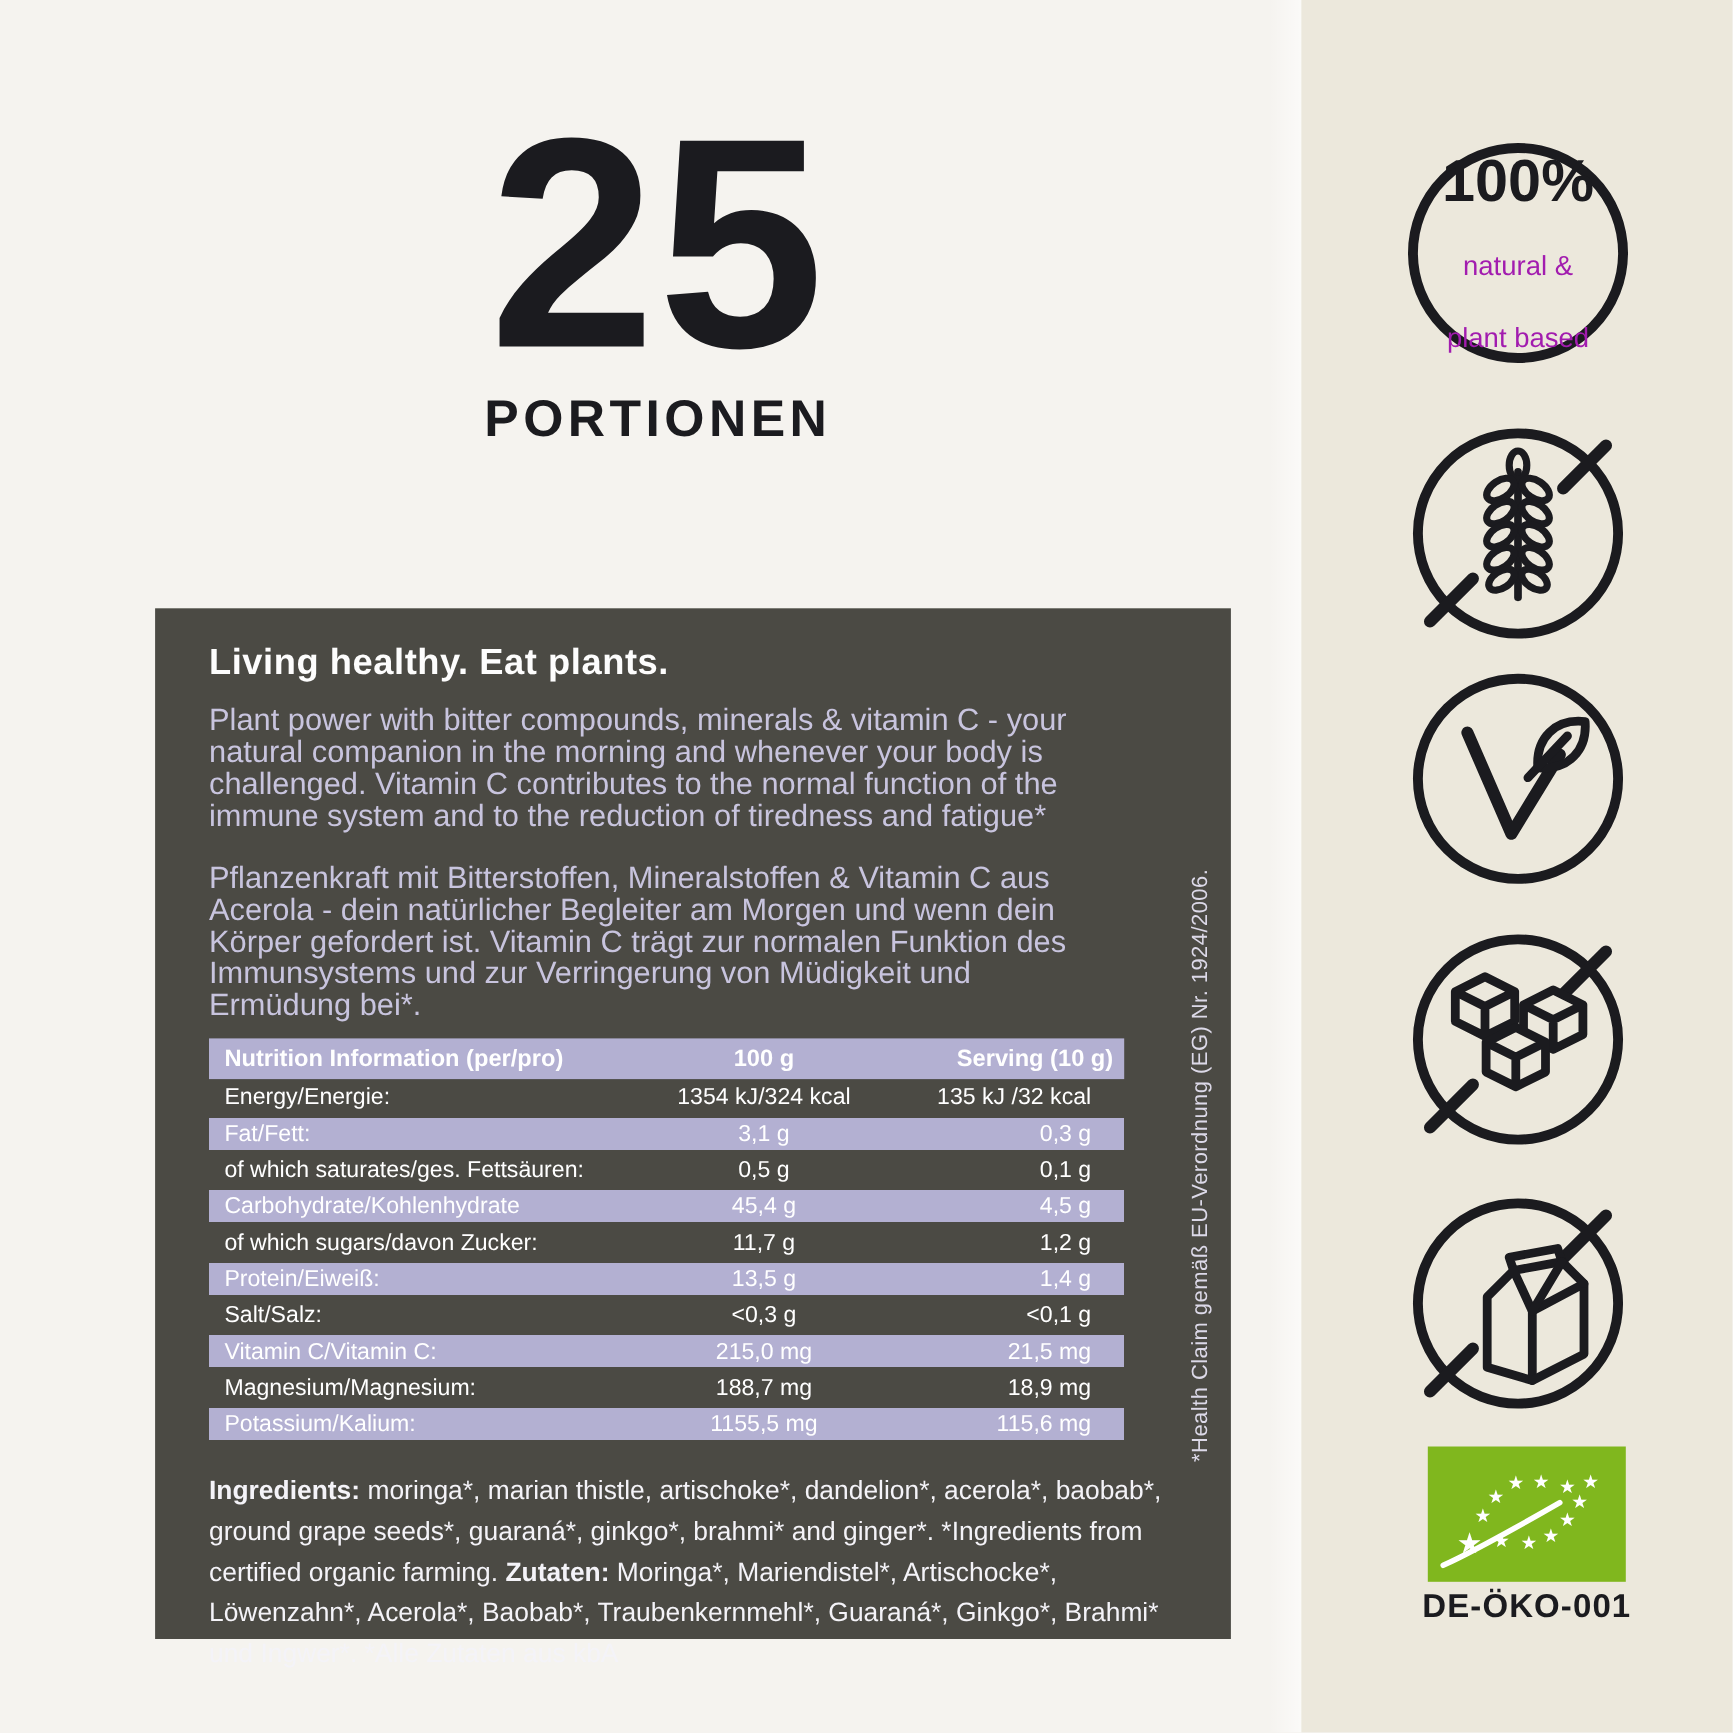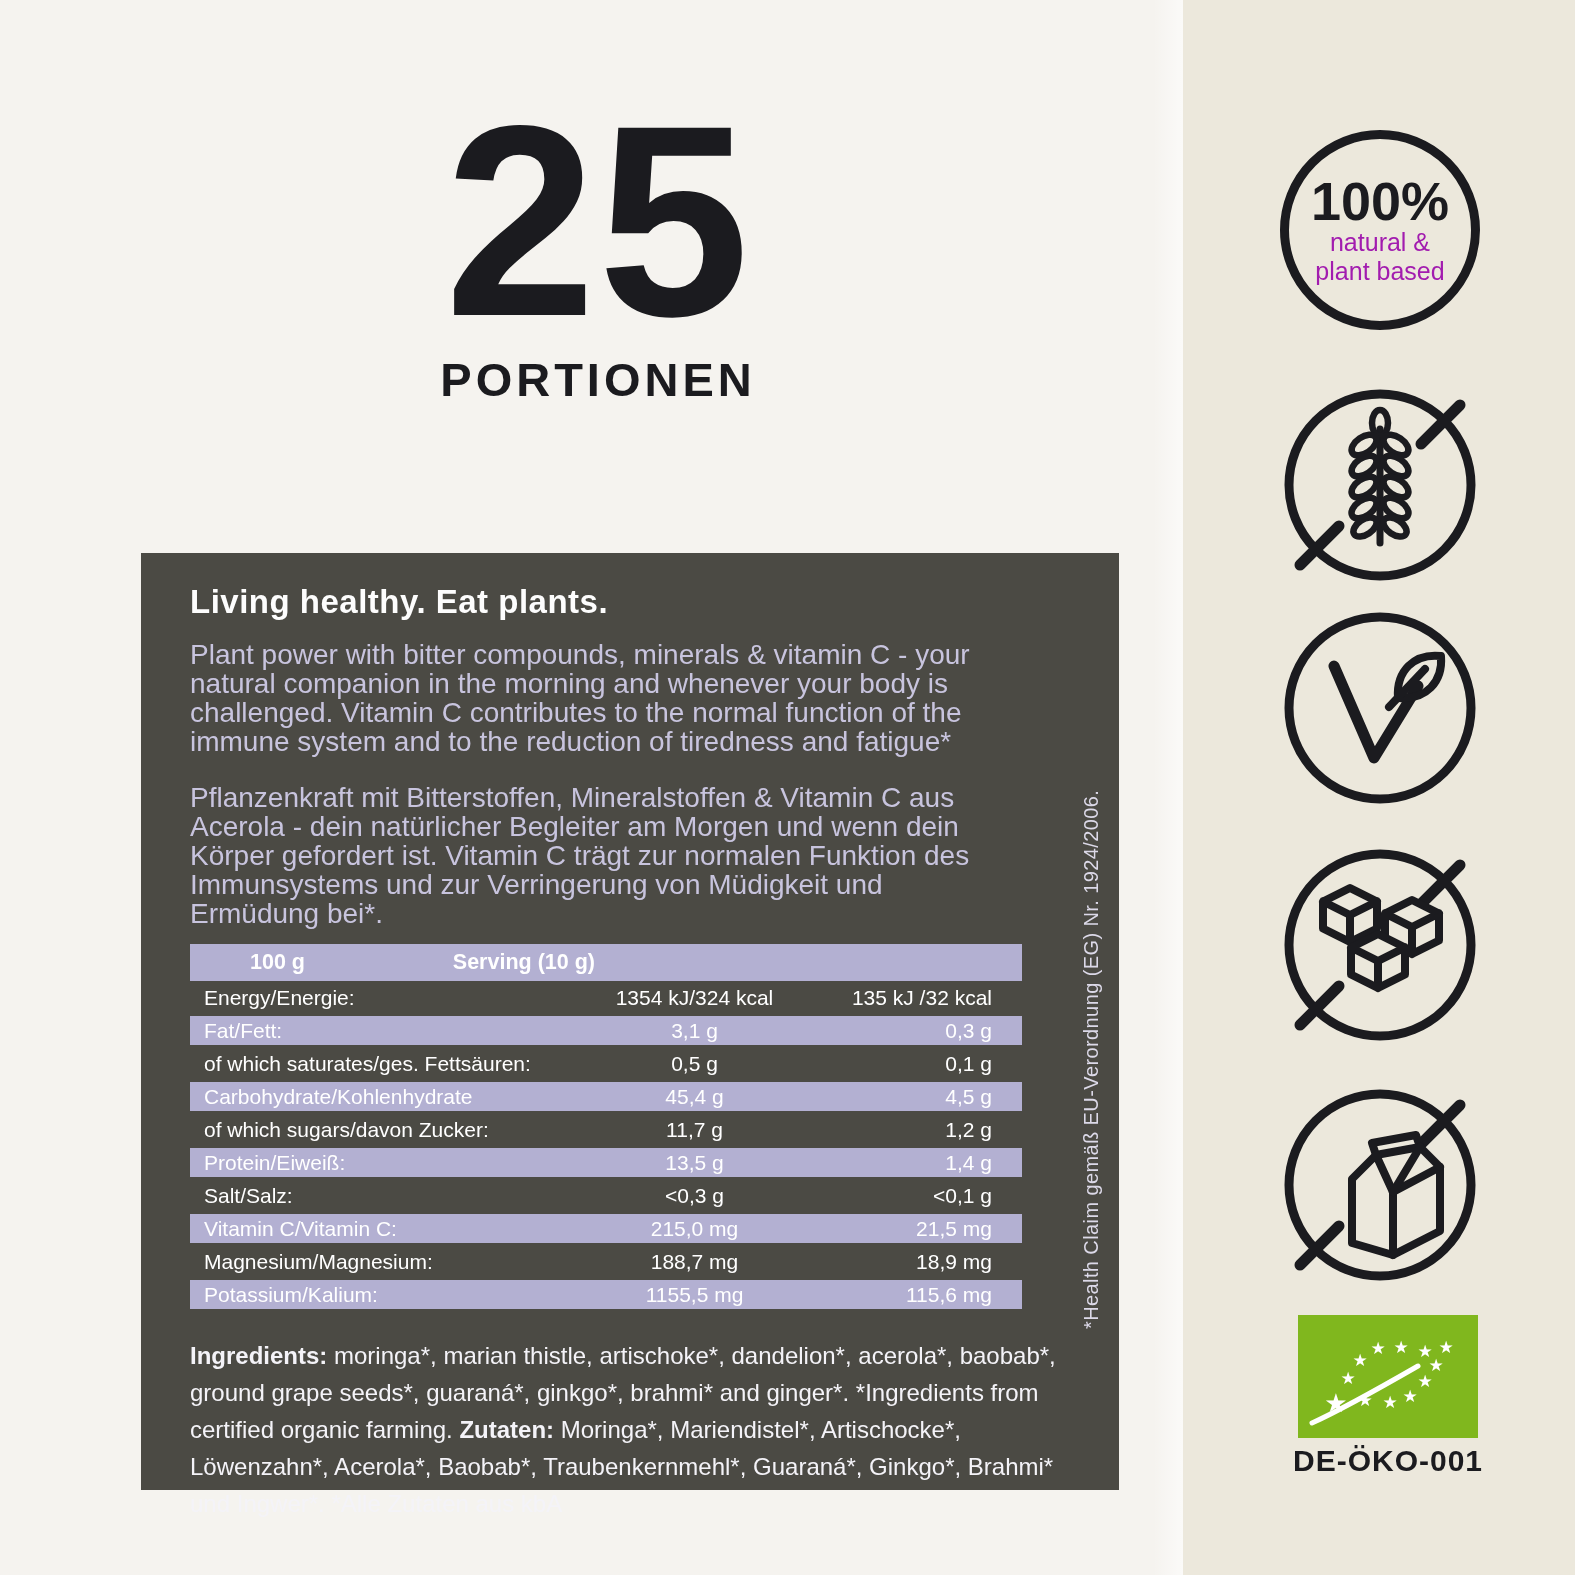--- a/index.html
+++ b/index.html
@@ -63,20 +63,21 @@
   <div class="servings-label">PORTIONEN</div>
 </div>
 
 <section class="panel">
   <h1>Living healthy. Eat plants.</h1>
   <p class="para">Plant power with bitter compounds, minerals &amp; vitamin C - your natural companion in the morning and whenever your body is challenged. Vitamin C contributes to the normal function of the immune system and to the reduction of tiredness and fatigue*</p>
   <p class="para de">Pflanzenkraft mit Bitterstoffen, Mineralstoffen &amp; Vitamin C aus Acerola - dein natürlicher Begleiter am Morgen und wenn dein Körper gefordert ist. Vitamin C trägt zur normalen Funktion des Immunsystems und zur Verringerung von Müdigkeit und Ermüdung bei*.</p>
 
   <div class="ntable">
     <div class="nrow nhead">
+      <div class="c1">Nutrition Information  (per/pro)</div>
       <div class="c2">100 g</div>
       <div class="c3">Serving (10 g)</div>
     </div>
     <div class="nrow">
       <div class="c1">Energy/Energie:</div>
       <div class="c2">1354 kJ/324 kcal</div>
       <div class="c3">135 kJ /32 kcal</div>
     </div>
     <div class="nrow hl">
       <div class="c1">Fat/Fett:</div>
@@ -123,21 +124,21 @@
       <div class="c2">1155,5 mg</div>
       <div class="c3">115,6 mg</div>
     </div>
   </div>
 
   <p class="ingredients"><b>Ingredients:</b><span> moringa*, marian thistle, artischoke*, dandelion*, acerola*, baobab*, ground grape seeds*, guaraná*, ginkgo*, brahmi* and ginger*. *Ingredients from certified organic farming. </span><b>Zutaten:</b><span> Moringa*, Mariendistel*, Artischocke*, Löwenzahn*, Acerola*, Baobab*, Traubenkernmehl*, Guaraná*, Ginkgo*, Brahmi* und Ingwer*.  *Alle Zutaten aus kbA</span></p>
 
   <div class="vnote">*Health Claim gemäß EU-Verordnung (EG) Nr. 1924/2006.</div>
 </section>
 
-<div class="badge badge-100" style="left:1280px;top:130px;">
+<div class="badge badge-100" style="left:1280px;top:130px;gap:36px;">
   <div class="b100">100%</div>
   <div class="bline">natural &amp;</div>
   <div class="bline">plant based</div>
 </div>
 
 <svg class="badge icon-svg" style="left:1280px;top:385px;" viewBox="0 0 200 200">
   <circle cx="100" cy="100" r="91" stroke-width="9"></circle>
   <line x1="141" y1="59" x2="180" y2="20" stroke-width="11" stroke-linecap="round"></line>
   <line x1="20" y1="180" x2="59" y2="141" stroke-width="11" stroke-linecap="round"></line>
   <line x1="100" y1="44" x2="100" y2="158" stroke-width="7" stroke-linecap="round"></line>

